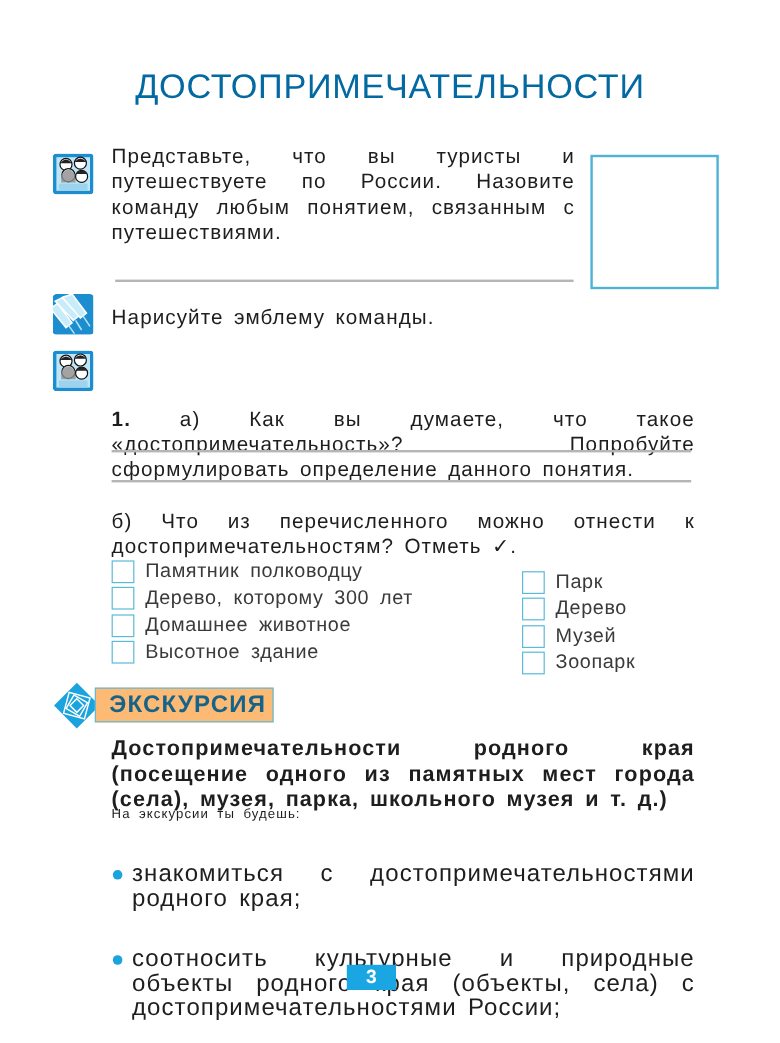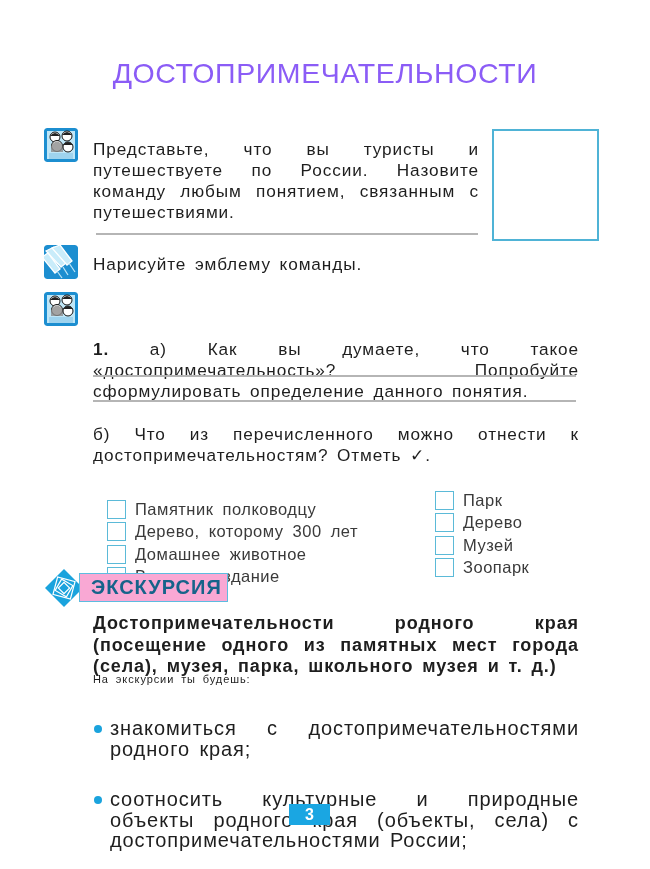--- a/index.html
+++ b/index.html
@@ -1,36 +1,36 @@
 <!DOCTYPE html>
 <html><head>
 <meta charset="utf-8">
 <style>
   * { box-sizing: border-box; margin: 0; padding: 0; }
   html, body { width: 650px; height: 869px; background: #ffffff; overflow: hidden; }
   body { position: relative; font-family: "Liberation Sans", "DejaVu Sans", sans-serif; color: #1e1e1e; }
 
-  .title { position: absolute; left: 0; width: 650px; top: 58px; text-align: center; color: #8b5cf6; font-size: 28.5px; line-height: 31px; letter-spacing: 0.6px; font-weight: normal; }
+  .title { position: absolute; left: 0; width: 650px; top: 58px; text-align: center; color: #0369a1; font-size: 28.5px; line-height: 31px; letter-spacing: 0.6px; font-weight: normal; }
   .title span { display: block; }
   .title .l2 { word-spacing: 8px; }
 
   .icon { position: absolute; width: 34px; height: 34px; border-radius: 3px; overflow: hidden; }
   .para { position: absolute; font-size: 17.2px; line-height: 21px; letter-spacing: 0.9px; word-spacing: 3px; text-align: justify; text-align-last: left; }
 
   .hr { position: absolute; height: 1.5px; background: #b5b5b5; }
 
   .emblem-box { position: absolute; left: 492px; top: 129px; width: 107px; height: 112px; border: 2px solid #4fb3d6; background: #fff; }
 
   .checks { position: absolute; }
   .check-row { display: flex; align-items: center; height: 22.5px; }
   .cbox { width: 19px; height: 19px; border: 1.6px solid #5bbad8; margin-right: 9px; background: #fff; flex: none; }
   .clabel { font-size: 16.5px; letter-spacing: 0.5px; word-spacing: 4px; color: #3a3a3a; }
 
   .exc-icon { position: absolute; left: 44px; top: 568px; width: 40px; height: 40px; }
-  .exc-badge { position: absolute; left: 79px; top: 573px; width: 149px; height: 29px; background: #f9a8d4; border: 1.5px solid #5dbce0; color: #16638a; font-weight: bold; font-size: 20px; line-height: 27px; padding-left: 11px; letter-spacing: 1px; }
+  .exc-badge { position: absolute; left: 79px; top: 573px; width: 149px; height: 29px; background: #fdba74; border: 1.5px solid #5dbce0; color: #16638a; font-weight: bold; font-size: 20px; line-height: 27px; padding-left: 11px; letter-spacing: 1px; }
 
   .bold-para { position: absolute; left: 93px; top: 613px; width: 486px; font-weight: bold; font-size: 18px; line-height: 21.5px; letter-spacing: 0.9px; word-spacing: 3px; text-align: justify; text-align-last: left; }
   .plain { position: absolute; font-size: 11px; line-height: 20.5px; letter-spacing: 0.9px; word-spacing: 3px; }
   .bullets { position: absolute; left: 93px; top: 688px; width: 486px; list-style: none; }
   .bullets li { position: relative; padding-left: 17px; font-size: 20px; line-height: 20.5px; letter-spacing: 0.9px; word-spacing: 3px; text-align: justify; text-align-last: left; margin-top: 30px; }
   .bullets li .dot { position: absolute; left: 1px; top: 7px; width: 8px; height: 8px; border-radius: 50%; background: #1aa3dd; }
 
   .page-num { position: absolute; left: 289px; top: 804px; width: 41px; height: 21px; background: #1aa6e2; color: #fff; text-align: center; font-size: 16px; line-height: 21px; font-weight: bold; }
 </style>
 </head>
@@ -49,21 +49,21 @@
     <circle cx="23" cy="8" r="5" fill="#fff" stroke="#111" stroke-width="1"></circle>
     <path d="M18 7 Q23 1 28 7" fill="#222"></path>
     <circle cx="13" cy="18" r="5.5" fill="#fff" stroke="#111" stroke-width="1"></circle>
     <path d="M7 18 Q13 9 19 18 L19 24 L7 24 Z" fill="#8c8c8c" opacity="0.8"></path>
     <circle cx="24" cy="19" r="5" fill="#fff" stroke="#111" stroke-width="1"></circle>
     <path d="M19 17 Q24 11 29 17" fill="#222"></path>
     <rect x="5" y="25" width="24" height="6" fill="#9ed3ee"></rect>
   </svg>
 </div>
 
-<p class="para" style="left:93px;top:139px;width:386px;">Представьте, что вы туристы и путешествуете по России. Назовите команду любым понятием, связанным с путешествиями.</p>
+<p class="para" style="left:93px;top:120px;width:386px;">Представьте, что вы туристы и путешествуете по России. Назовите команду любым понятием, связанным с путешествиями.</p>
 <div class="hr" style="left:96px;top:233px;width:382px;"></div>
 
 <div class="emblem-box"></div>
 
 <div class="icon" style="left:44px;top:245px;">
   <svg width="34" height="34" viewBox="0 0 34 34">
     <rect width="34" height="34" rx="3" fill="#1c8ed0"></rect>
     <g stroke="#fff" stroke-width="1.3" fill="#c9ecfa">
       <path d="M2 6 L10 2 L22 18 L17 22 Z"></path>
       <path d="M8 3 L16 0 L28 16 L23 20 Z"></path>
@@ -95,40 +95,40 @@
 </div>
 <p class="para" style="left:93px;top:291px;width:486px;margin-top:48px;">
   <b>1.</b>
   <span>а) Как вы думаете, что такое «достопримечательность»? Попробуйте сформулировать определение данного понятия.</span>
 </p>
 <div class="hr" style="left:93px;top:375px;width:483px;"></div>
 <div class="hr" style="left:93px;top:400px;width:483px;"></div>
 
 <p class="para" style="left:93px;top:424px;width:486px;">б) Что из перечисленного можно отнести к достопримечательностям? Отметь ✓.</p>
 
-<div class="checks" style="left:107px;top:465px;margin-top:33px;">
+<div class="checks" style="left:93px;top:465px;">
   <div class="check-row">
     <span class="cbox"></span>
     <span class="clabel">Памятник полководцу</span>
   </div>
   <div class="check-row">
     <span class="cbox"></span>
     <span class="clabel">Дерево, которому 300 лет</span>
   </div>
   <div class="check-row">
     <span class="cbox"></span>
     <span class="clabel">Домашнее животное</span>
   </div>
   <div class="check-row">
     <span class="cbox"></span>
     <span class="clabel">Высотное здание</span>
   </div>
 </div>
 
-<div class="checks" style="left:435px;top:489px;">
+<div class="checks" style="left:435px;top:474px;">
   <div class="check-row">
     <span class="cbox"></span>
     <span class="clabel">Парк</span>
   </div>
   <div class="check-row">
     <span class="cbox"></span>
     <span class="clabel">Дерево</span>
   </div>
   <div class="check-row">
     <span class="cbox"></span>

